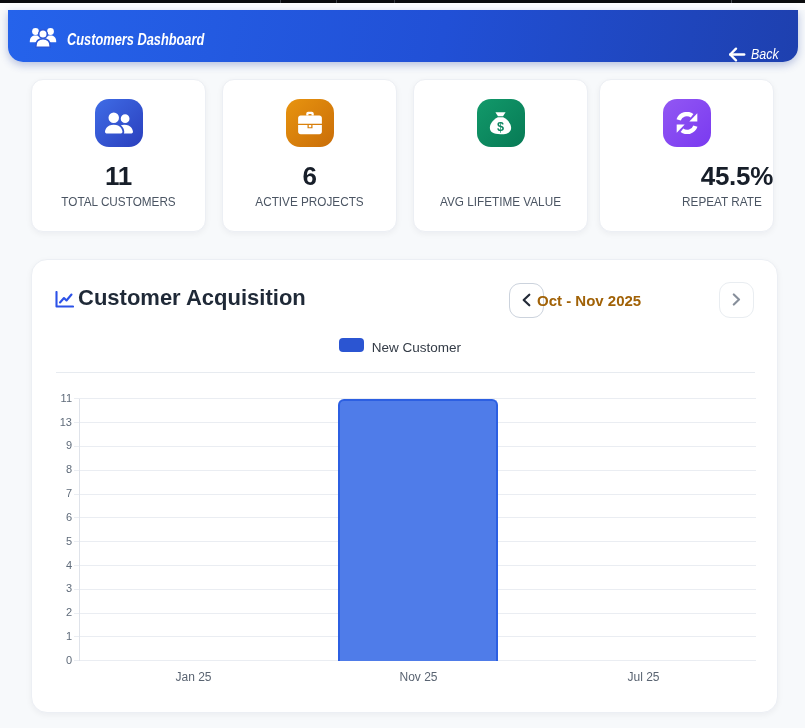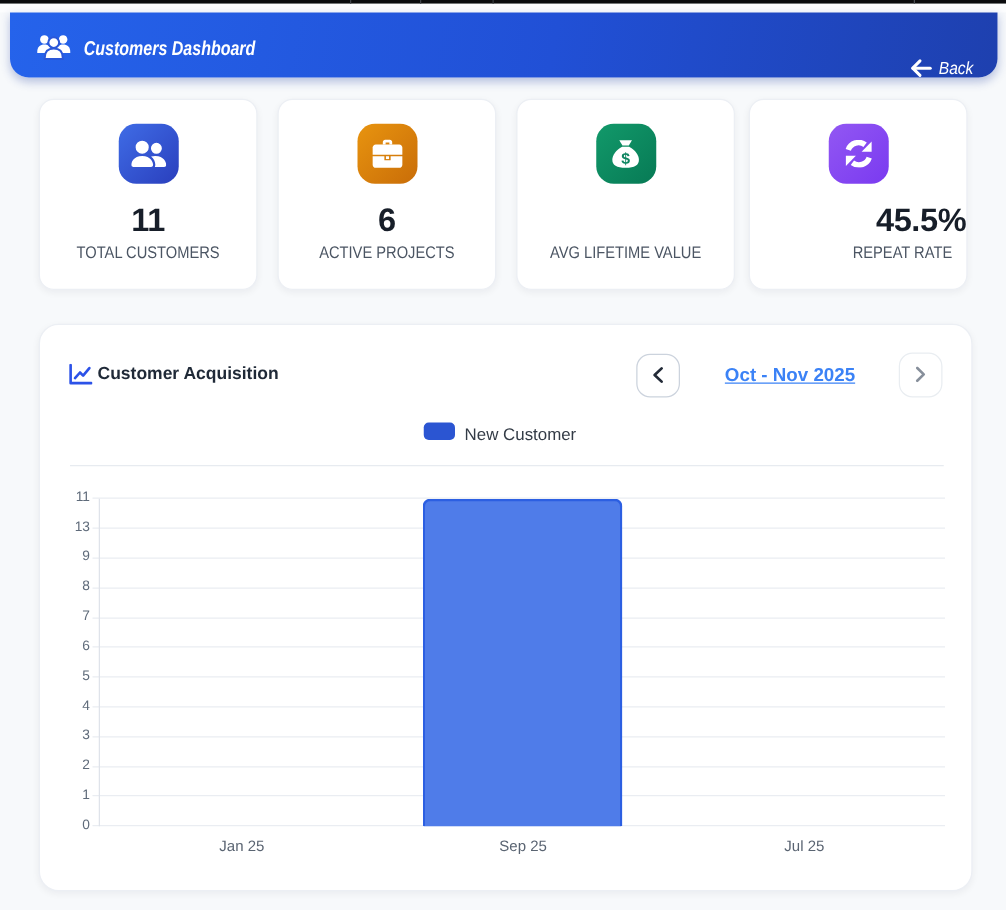--- a/index.html
+++ b/index.html
@@ -31,28 +31,28 @@
     font-size:13.5px;color:#4b5563;transform:scaleX(0.87);transform-origin:center 0;
     white-space:pre;}
   #st1{left:31px;} #st2{left:222px;} #st3{left:413px;} #st4{left:599px;text-align:right;}
   #st1 .ic{background:linear-gradient(135deg,#3f6ce6,#2a3fbd);}
   #st2 .ic{background:linear-gradient(135deg,#e8940f,#c96d08);}
   #st3 .ic{background:linear-gradient(135deg,#12996a,#077a55);}
   #st4 .ic{background:linear-gradient(135deg,#9257f3,#7a3af0);}
   
   #chart{left:31px;top:258.5px;width:747px;height:454px;border-radius:16px;}
   #ct-icon{left:23px;top:31.7px;}
-  #ct-title{left:46px;top:29.8px;line-height:18px;font-size:14px;font-weight:700;
+  #ct-title{left:46px;top:29.8px;line-height:18px;font-size:22px;font-weight:700;
     color:#1f2937;white-space:pre;}
   .navbtn{width:34.5px;height:35.5px;border-radius:11px;background:#fff;
     box-sizing:border-box;display:flex;align-items:center;justify-content:center;}
   #nav-l{left:477px;top:23px;border:1.3px solid #ccd3dd;}
   #nav-r{left:687px;top:22.7px;width:34.7px;border:1.3px solid #e9edf1;}
-  #ct-range{left:505px;top:33.4px;width:190px;text-align:center;line-height:15px;
-    font-size:15px;font-weight:700;color:#3b82f6;text-decoration:underline;}
+  #ct-range{left:505px;top:33.4px;width:190px;text-align:left;line-height:15px;
+    font-size:15px;font-weight:700;color:#a16207;}
   #lg-sw{left:306.5px;top:78.6px;width:25.8px;height:13.9px;border-radius:4px;
     background:#2b55d2;}
   #lg-tx{left:339.7px;top:81.3px;line-height:13.5px;font-size:13.5px;color:#333b46;}
   #divider{left:24px;top:112px;width:699px;height:1px;background:#e7ebf0;}
   .ylab{position:absolute;width:30px;text-align:right;font-size:11px;color:#5f6b7a;
     line-height:11px;}
   .grid{position:absolute;height:1px;background:#eaedf2;}
   .xlab{position:absolute;width:60px;text-align:center;font-size:12px;color:#5a6472;
     line-height:12px;}
 </style>
@@ -174,16 +174,16 @@
   <div class="ylab" style="left:10.0px;top:204.28px">8</div>
   <div class="grid" style="left:41.5px;top:185.85px;width:682.0px"></div>
   <div class="ylab" style="left:10.0px;top:180.45px">9</div>
   <div class="grid" style="left:41.5px;top:162.03px;width:682.0px"></div>
   <div class="ylab" style="left:10.0px;top:156.63px">13</div>
   <div class="grid" style="left:41.5px;top:138.20px;width:682.0px"></div>
   <div class="ylab" style="left:10.0px;top:132.80px">11</div>
   <div class="abs" style="left:47.0px;top:138.7px;width:1px;height:262.1px;background:#dfe3ea"></div>
   <div class="abs" style="left:306px;top:139px;width:160px;height:261.8px;background:#4f7ce9;border:2px solid #2c5fe2;border-bottom:none;border-radius:6px 6px 0 0;box-sizing:border-box"></div>
   <div class="xlab" style="left:131.5px;top:410.5px">Jan 25</div>
-  <div class="xlab" style="left:356.5px;top:410.5px">Sep 25</div>
+  <div class="xlab" style="left:356.5px;top:410.5px">Nov 25</div>
   <div class="xlab" style="left:581.5px;top:410.5px">Jul 25</div>
 </div>
 </div>
 
 </body></html>

